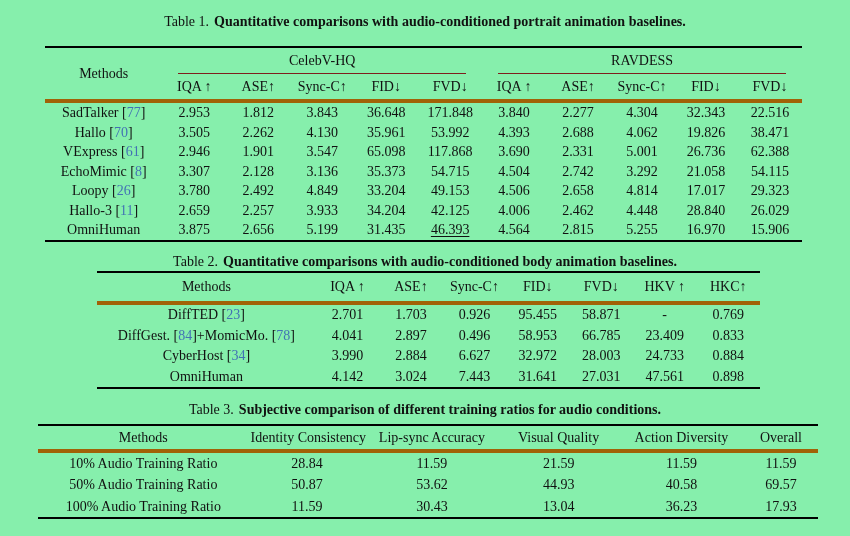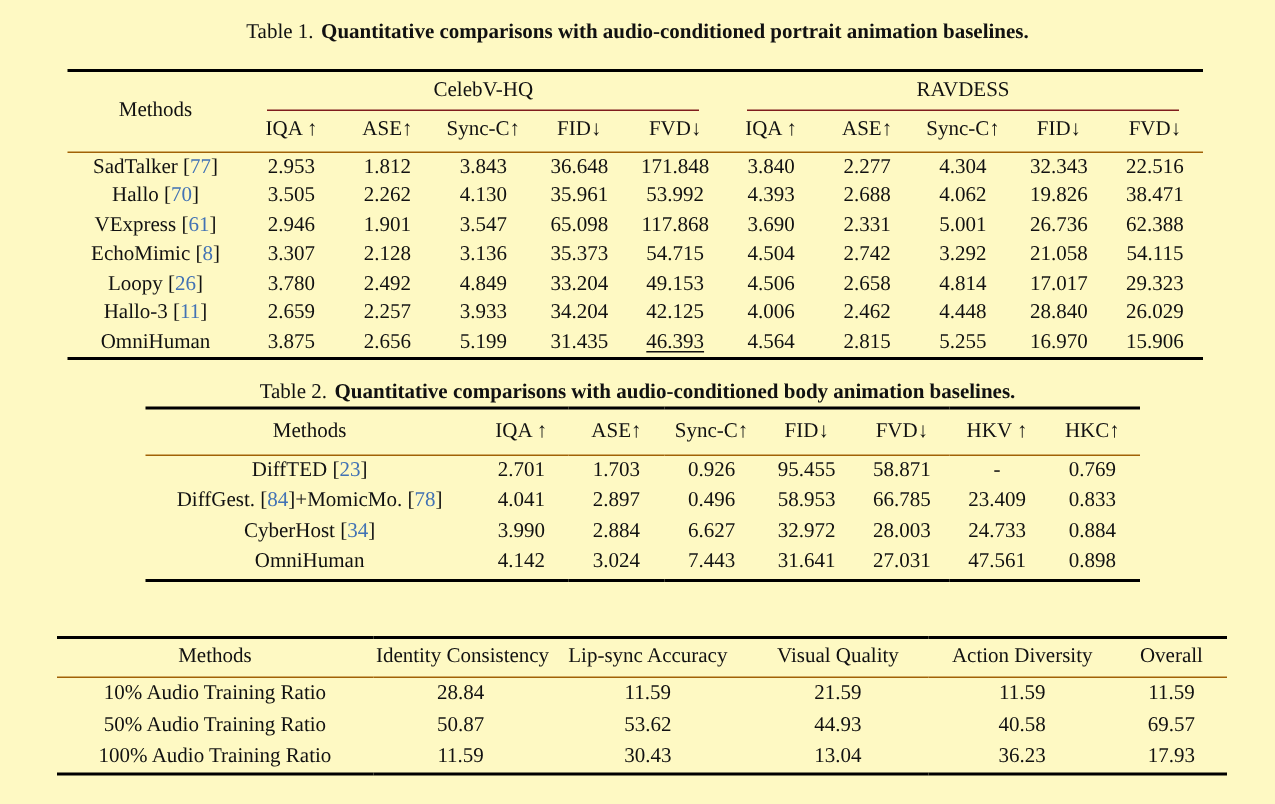--- a/index.html
+++ b/index.html
@@ -18,40 +18,40 @@
   .wrap2 { left:97px;  top:271px; width:663px; }
   .wrap3 { left:38px;  top:424px; width:780px; }
   table.tbl {
     width:100%; border-collapse:collapse; table-layout:fixed;
     border-top:2px solid #000; border-bottom:2px solid #000;
   }
   .tbl th, .tbl td {
     text-align:center; vertical-align:middle; font-weight:400;
     padding:0 2px; white-space:nowrap; overflow:visible; font-size:14px;
   }
-  .tbl thead th.colhead { border-bottom:1px solid #a16207; }
+  .tbl thead th.colhead { border-bottom:4px solid #a16207; }
   .tbl thead th.ghead { border-bottom:none; vertical-align:bottom; }
   .grp { margin:0 14px; padding-bottom:4px; border-bottom:1px solid #7f1d1d; }
   
   .t1 thead tr.grouprow th { height:27px; }
   .t1 thead tr.subhead th { height:27px; }
   .t1 th.methods { vertical-align:middle; }
   .t1 tbody td { height:19.5px; line-height:19.5px; }
   
   .t2 thead th { height:31px; }
   .t2 tbody td { height:20.5px; line-height:20.5px; }
   
   .t3 thead th { height:26px; }
   .t3 tbody td { height:21.3px; line-height:21.3px; }
   .cit { color:var(--cit,#4272b4);text-align:right; }
 </style>
 </head>
 <body>
 
-<div class="page" style="--cit: #4272b4; color: rgb(17, 17, 17); background: #fef9c3;">
+<div class="page" style="--cit: #4272b4; color: rgb(17, 17, 17); background: #86efac;">
 
   <div class="caption" style="top:14px">
     <span class="cap-label">Table 1.</span><span class="b">Quantitative comparisons with audio-conditioned portrait animation baselines.</span>
   </div>
 
   <div class="tbl-wrap wrap1">
     <table class="tbl t1">
       <colgroup>
         <col style="width:15.5%">
         <col style="width:8.45%">
@@ -250,20 +250,23 @@
             <td class="b">7.443</td>
             <td class="b">31.641</td>
             <td class="b">27.031</td>
             <td class="b">47.561</td>
             <td class="b">0.898</td>
           </tr>
         </tbody>
       </table>
   </div>
 
+  <div class="caption" style="top:402px">
+    <span class="cap-label">Table 3.</span><span class="b">Subjective comparison of different training ratios for audio conditions.</span>
+  </div>
 
   <div class="tbl-wrap wrap3">
     <table class="tbl t3">
       <colgroup>
         <col style="width:27%">
         <col style="width:15%">
           <col style="width:17%">
           <col style="width:15.5%">
           <col style="width:16%">
           <col style="width:9.5%">

